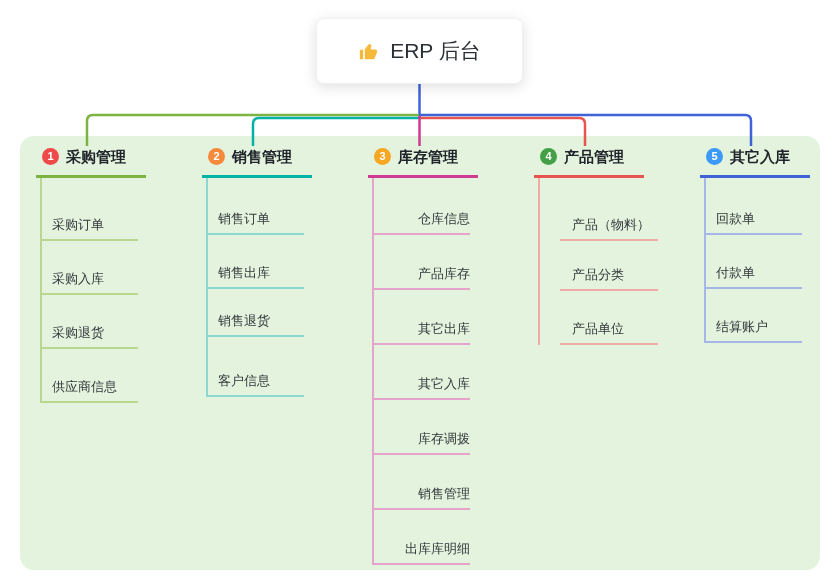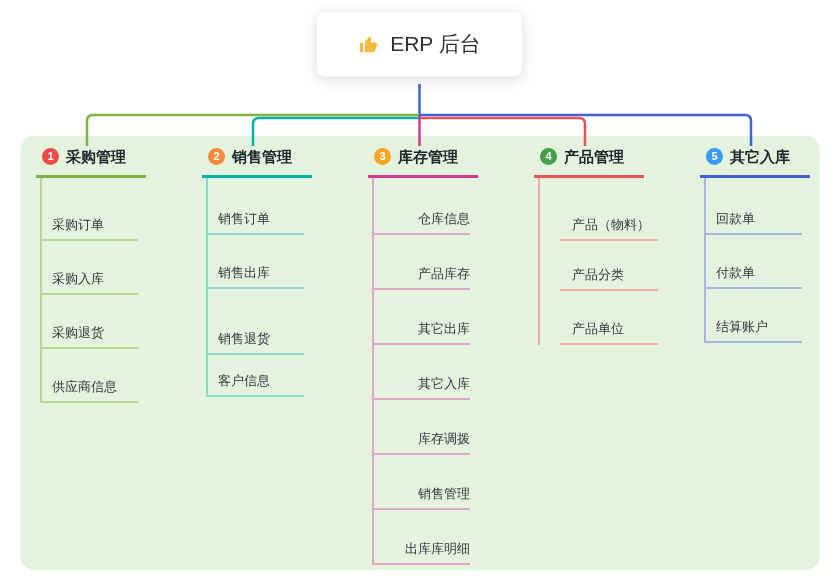--- a/index.html
+++ b/index.html
@@ -22,21 +22,21 @@
     border-radius: 14px;
   }
   .connectors {
     position: absolute;
     left: 0; top: 0;
     width: 839px; height: 588px;
     pointer-events: none;
   }
   .root-node {
     position: absolute;
-    left: 316px; top: 11px;
+    left: 316px; top: 18px;
     width: 207px; height: 66px;
     background: #ffffff;
     border: 1px solid #f1f1f1;
     border-radius: 8px;
     box-shadow: 0 3px 14px rgba(0,0,0,0.13);
     display: flex; align-items: center; justify-content: center;
     gap: 10px;
     font-size: 21px;
     color: #2a2f36;
     z-index: 3;
@@ -148,21 +148,21 @@
   </div>
 
   <div class="branch b2" style="left:202px">
     <div class="branch-header">
       <span class="badge">2</span>
       <span>销售管理</span>
     </div>
     <div class="vline" style="height:219px"></div>
     <div class="child" style="top:62px">销售订单</div>
     <div class="child" style="top:116px">销售出库</div>
-    <div class="child" style="top:182px">销售退货</div>
+    <div class="child" style="top:164px">销售退货</div>
     <div class="child" style="top:224px">客户信息</div>
   </div>
 
   <div class="branch b3" style="left:368px">
     <div class="branch-header">
       <span class="badge">3</span>
       <span>库存管理</span>
     </div>
     <div class="vline" style="height:387px"></div>
     <div class="child" style="top:62px">仓库信息</div>

